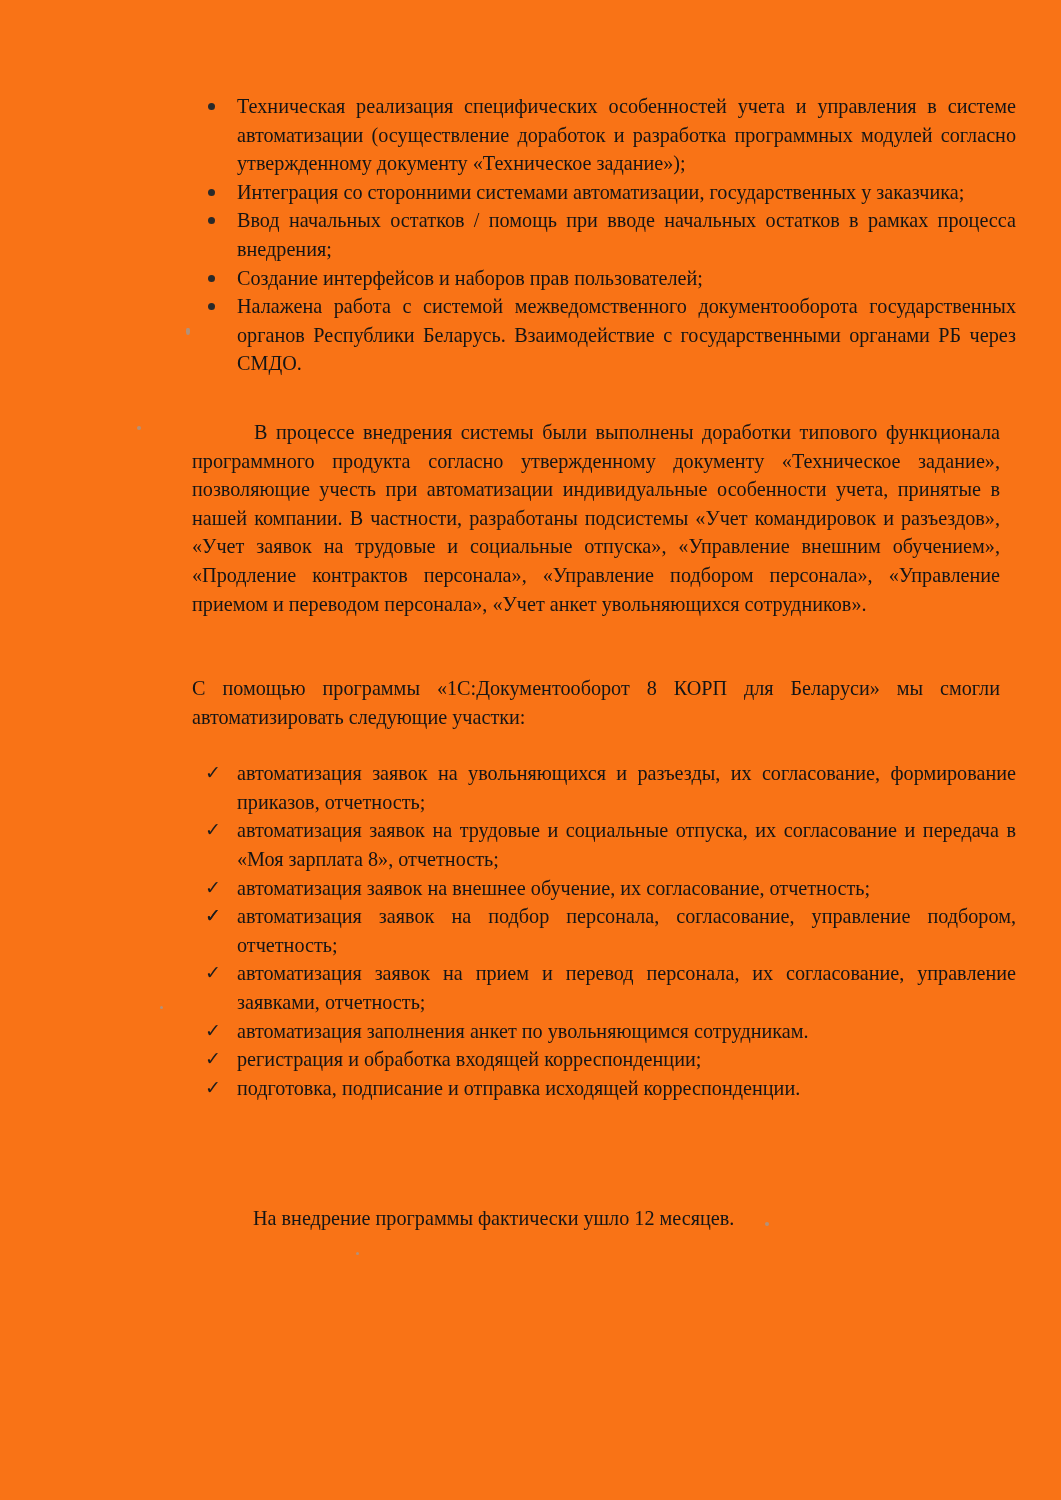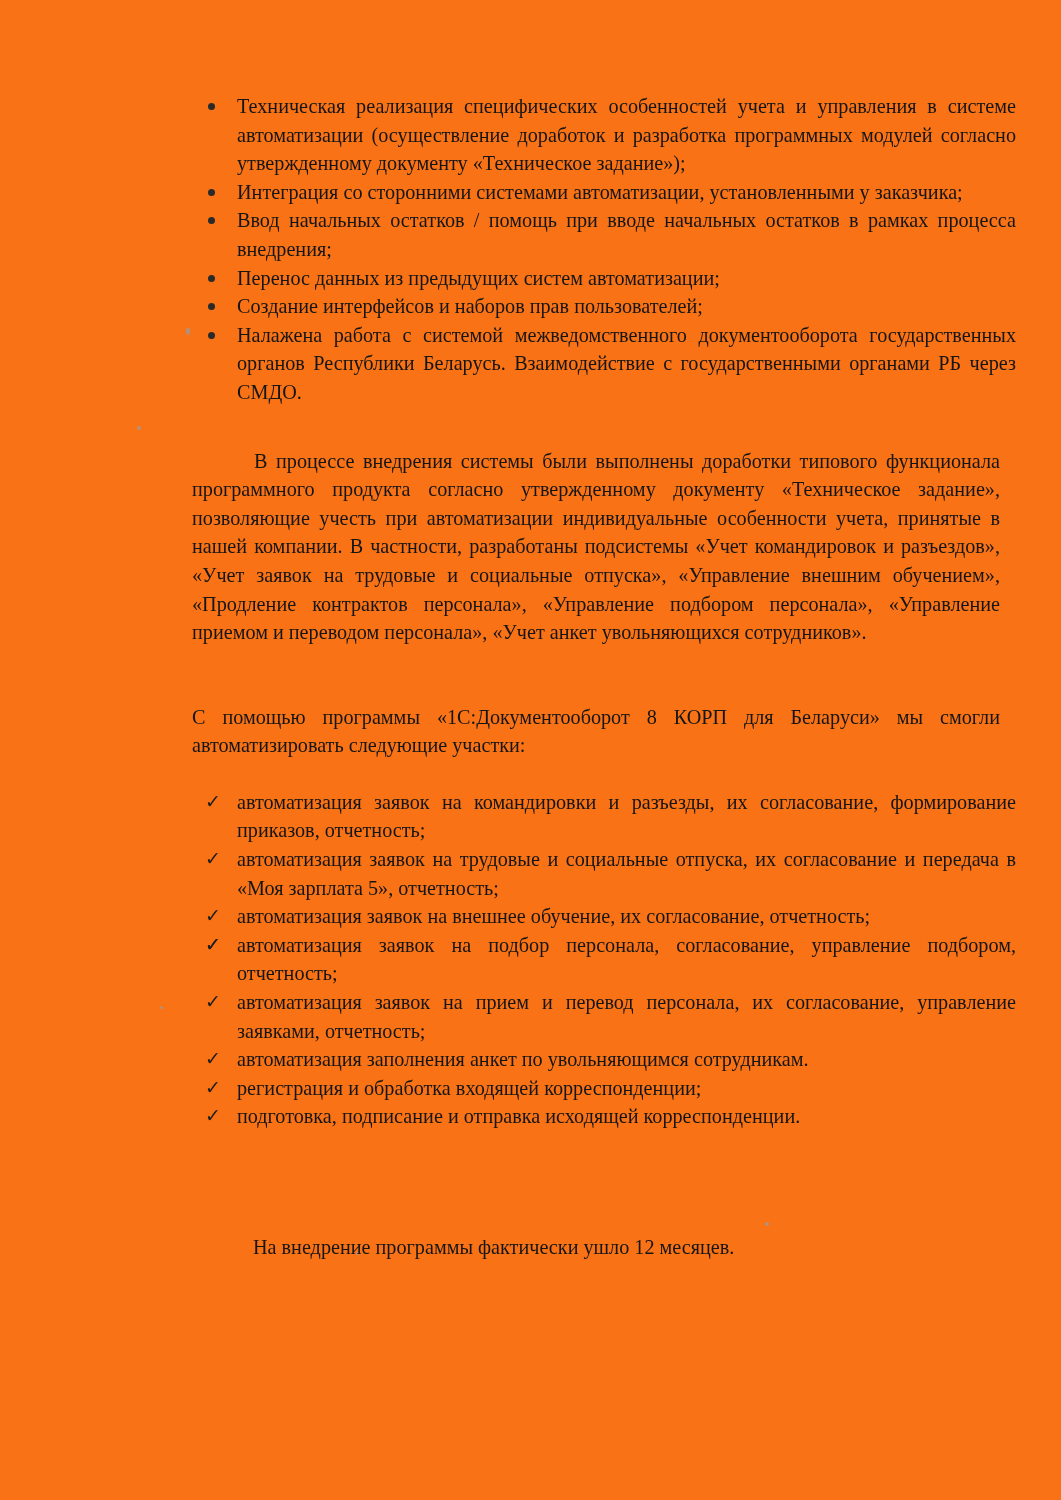--- a/index.html
+++ b/index.html
@@ -107,40 +107,39 @@
   <span class="speck" style="left:186px;top:328px;width:4px;height:7px;border-radius:40% 40% 60% 60%;"></span>
   <span class="speck" style="left:137px;top:426px;width:4px;height:4px;"></span>
   <span class="speck" style="left:160px;top:1006px;width:3px;height:3px;"></span>
   <span class="speck" style="left:765px;top:1222px;width:4px;height:4px;"></span>
   <span class="speck" style="left:356px;top:1252px;width:3px;height:3px;"></span>
 
   <div class="content">
 
     <ul class="dot-list">
       <li><span class="txt">Техническая реализация специфических особенностей учета и управления в системе автоматизации (осуществление доработок и разработка программных модулей согласно утвержденному документу «Техническое задание»);</span></li>
-      <li><span class="txt">Интеграция со сторонними системами автоматизации, установленными у заказчика;</span></li>
+      <li><span class="txt">Интеграция со сторонними системами автоматизации, государственных у заказчика;</span></li>
       <li><span class="txt">Ввод начальных остатков / помощь при вводе начальных остатков в рамках процесса внедрения;</span></li>
-      <li><span class="txt">Перенос данных из предыдущих систем автоматизации;</span></li>
       <li><span class="txt">Создание интерфейсов и наборов прав пользователей;</span></li>
       <li><span class="txt">Налажена работа с системой межведомственного документооборота государственных органов Республики Беларусь. Взаимодействие с государственными органами РБ через СМДО.</span></li>
     </ul>
 
     <div class="gap-md"></div>
 
     <p class="para indent-first">В процессе внедрения системы были выполнены доработки типового функционала программного продукта согласно утвержденному документу «Техническое задание», позволяющие учесть при автоматизации индивидуальные особенности учета, принятые в нашей компании. В частности, разработаны подсистемы «Учет командировок и разъездов», «Учет заявок на трудовые и социальные отпуска», «Управление внешним обучением», «Продление контрактов персонала», «Управление подбором персонала», «Управление приемом и переводом персонала», «Учет анкет увольняющихся сотрудников».</p>
 
     <div class="gap-md"></div>
 
     <p class="para">С помощью программы «1С:Документооборот 8 КОРП для Беларуси» мы смогли автоматизировать следующие участки:</p>
 
     <div class="gap-sm"></div>
 
     <ul class="check-list">
-      <li><span class="tick">✓</span><span class="txt">автоматизация заявок на командировки и разъезды, их согласование, формирование приказов, отчетность;</span></li>
-      <li><span class="tick">✓</span><span class="txt">автоматизация заявок на трудовые и социальные отпуска, их согласование и передача в «Моя зарплата 5», отчетность;</span></li>
+      <li><span class="tick">✓</span><span class="txt">автоматизация заявок на увольняющихся и разъезды, их согласование, формирование приказов, отчетность;</span></li>
+      <li><span class="tick">✓</span><span class="txt">автоматизация заявок на трудовые и социальные отпуска, их согласование и передача в «Моя зарплата 8», отчетность;</span></li>
       <li><span class="tick">✓</span><span class="txt">автоматизация заявок на внешнее обучение, их согласование, отчетность;</span></li>
       <li><span class="tick">✓</span></li>
       <li><span class="tick">✓</span><span class="txt">автоматизация заявок на подбор персонала, согласование, управление подбором, отчетность;</span></li>
       <li><span class="tick">✓</span><span class="txt">автоматизация заявок на прием и перевод персонала, их согласование, управление заявками, отчетность;</span></li>
       <li><span class="tick">✓</span><span class="txt">автоматизация заполнения анкет по увольняющимся сотрудникам.</span></li>
       <li><span class="tick">✓</span><span class="txt">регистрация и обработка входящей корреспонденции;</span></li>
       <li><span class="tick">✓</span><span class="txt">подготовка, подписание и отправка исходящей корреспонденции.</span></li>
     </ul>
 
     <div class="gap-xl"></div>

